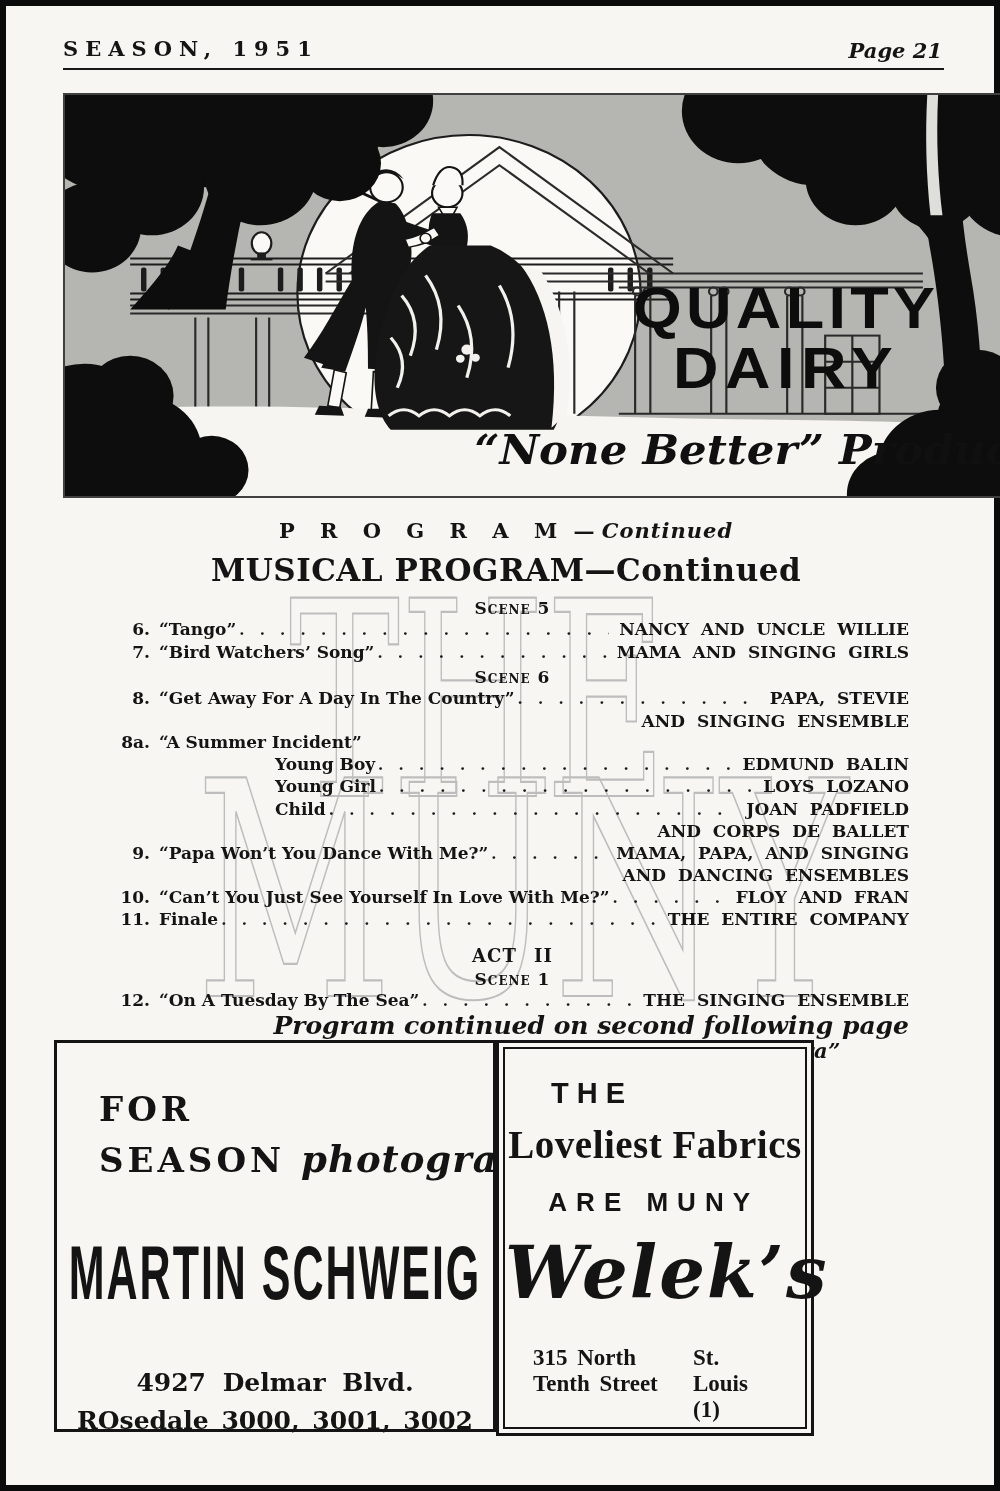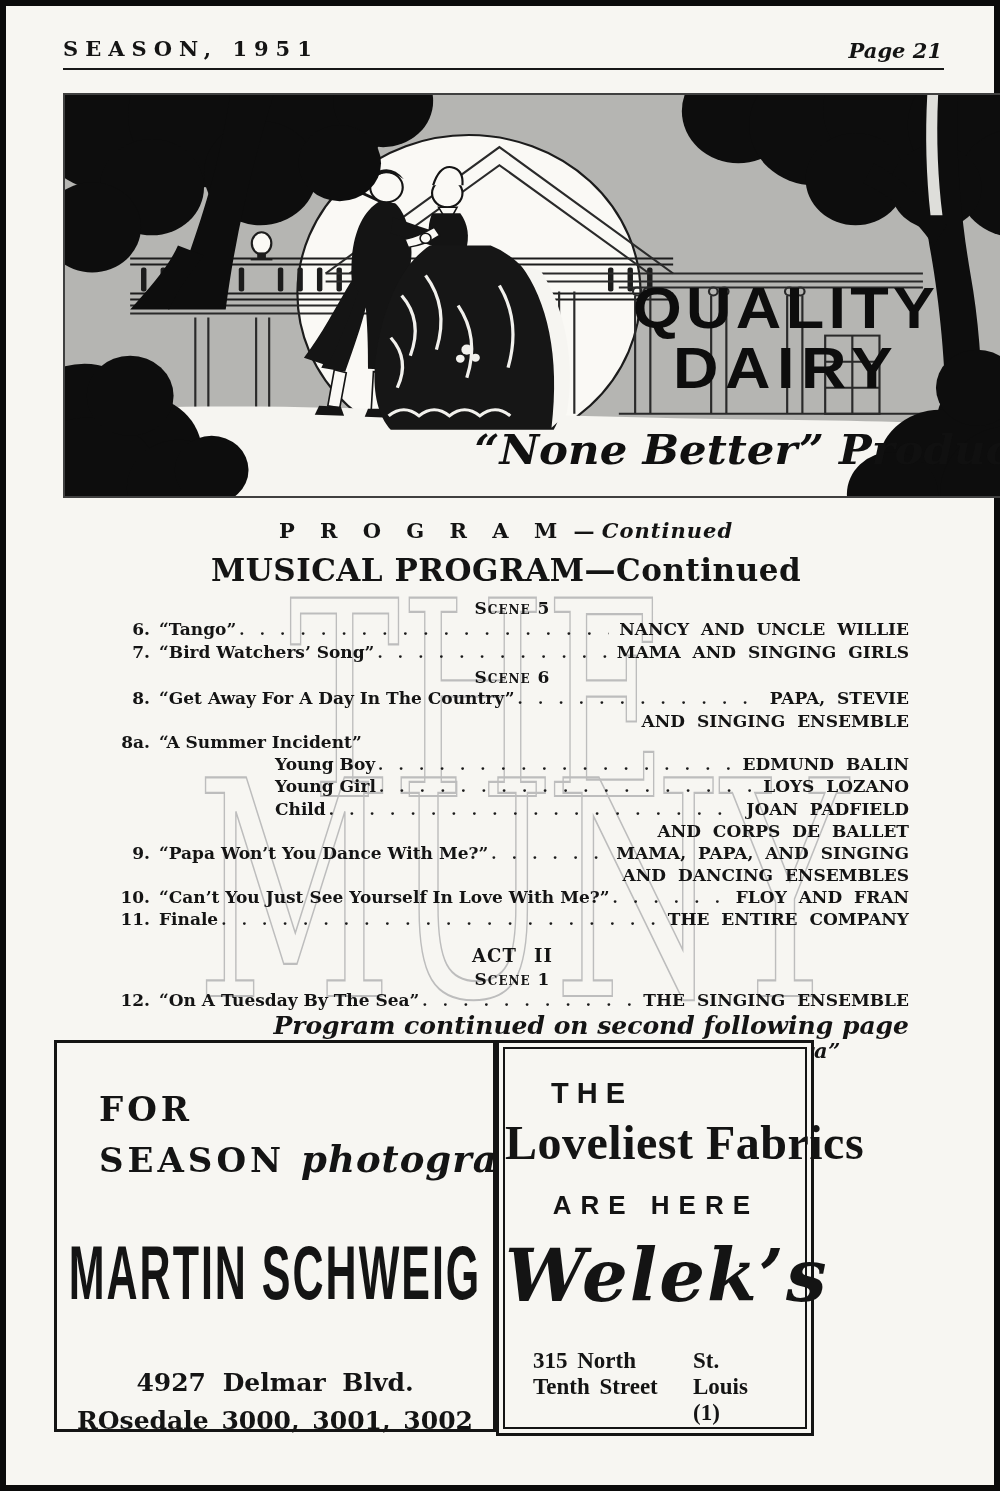--- a/index.html
+++ b/index.html
@@ -65,22 +65,22 @@
   .ms-name{text-align:center;margin-top:50px;font-family:"Liberation Sans",sans-serif;
            font-weight:bold;font-size:43px;letter-spacing:2px;white-space:nowrap;
            transform:scaleY(1.75);transform-origin:50% 0;}
   .ms-addr{text-align:center;margin-top:88px;font-size:25px;font-weight:bold;word-spacing:8px;}
   .ms-phone{text-align:center;margin-top:9px;font-size:25px;font-weight:bold;word-spacing:4px;}
 
   .weleks{width:436px;height:396px;border:3px solid #141414;position:relative;}
   .weleks-inner{position:absolute;inset:4px;border:2px solid #141414;}
   .w-the{margin:28px 0 0 46px;font-family:"Liberation Sans",sans-serif;font-weight:600;
          font-size:29px;letter-spacing:8px;}
-  .w-lovely{margin-top:5px;font-family:"Liberation Serif",serif;
-            font-weight:bold;font-size:48px;white-space:nowrap;letter-spacing:0.5px;}
+  .w-lovely{text-align:center;margin-top:12px;font-family:"Liberation Serif",serif;
+            font-weight:bold;font-size:39px;white-space:nowrap;letter-spacing:0.5px;}
   .w-arehere{text-align:right;margin:20px 46px 0 0;font-family:"Liberation Sans",sans-serif;
              font-weight:600;font-size:26px;letter-spacing:9px;}
   .w-name{text-align:center;margin-top:12px;font-size:72px;font-weight:bold;
           font-style:italic;letter-spacing:2px;}
   .w-bottom{display:flex;justify-content:space-between;margin:30px 26px 0 28px;
             font-size:23px;font-weight:bold;font-family:"Liberation Serif",serif;
             word-spacing:4px;}
 </style>
 </head>
 <body>
@@ -329,21 +329,21 @@
       </div>
       <div class="ms-name">MARTIN SCHWEIG</div>
       <div class="ms-addr">4927 Delmar Blvd.</div>
       <div class="ms-phone">ROsedale 3000, 3001, 3002</div>
     </div>
 
     <div class="ad weleks">
       <div class="weleks-inner">
         <div class="w-the">THE</div>
         <div class="w-lovely">Loveliest Fabrics</div>
-        <div class="w-arehere">ARE HERE</div>
+        <div class="w-arehere">ARE MUNY</div>
         <div class="w-name">Welek’s</div>
         <div class="w-bottom">
           <span>315 North Tenth Street</span>
           <span>St. Louis (1)</span>
         </div>
       </div>
     </div>
 
   </div>
 </div>

